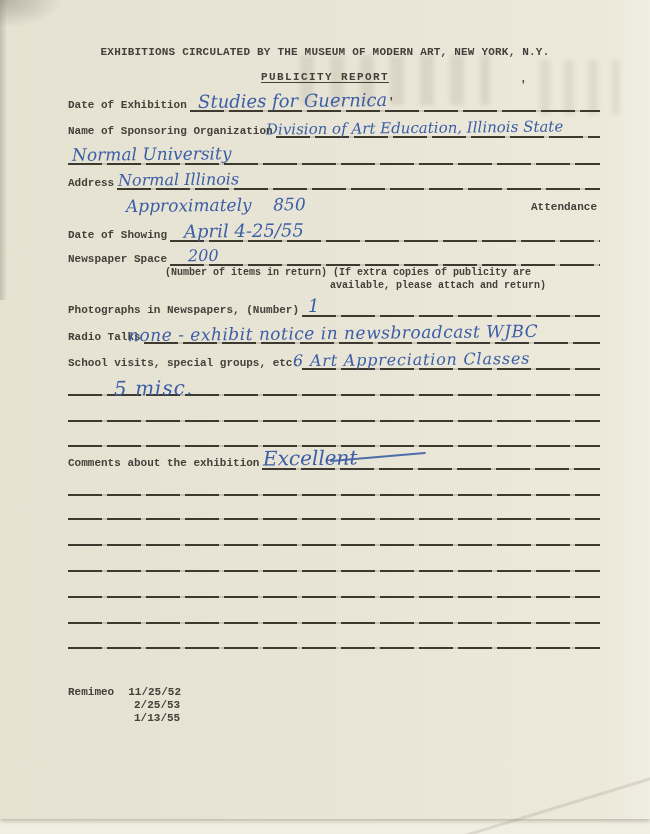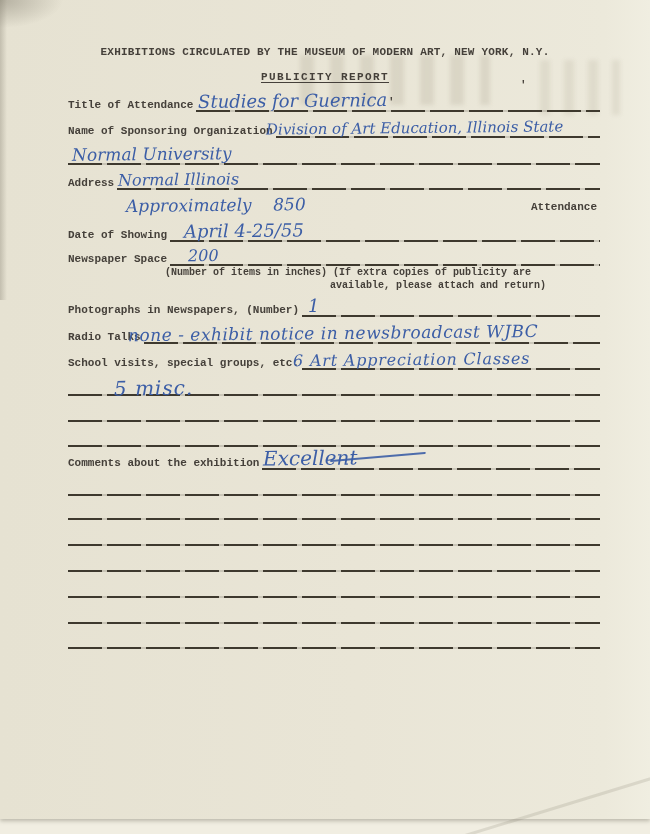--- a/index.html
+++ b/index.html
@@ -135,21 +135,21 @@
     <div class="corner-shade"></div>
     <div class="edge-left"></div>
     <div class="smudge-a"></div>
     <div class="smudge-b"></div>
     <div class="crease"></div>
 
     <div class="hdr" id="hdr-title">EXHIBITIONS CIRCULATED BY THE MUSEUM OF MODERN ART, NEW YORK, N.Y.</div>
     <div class="hdr" id="hdr-sub">PUBLICITY REPORT</div>
 
     <div class="row" id="r-title">
-      <span class="lbl">Title of Attendance</span>
+      <span class="lbl">Date of Exhibition</span>
       <span class="fill"></span>
     </div>
 
     <div class="row" id="r-org">
       <span class="lbl">Name of Sponsoring Organization</span>
       <span class="fill"></span>
     </div>
     <div class="row" id="r-org2">
       <span class="fill"></span>
     </div>
@@ -166,21 +166,21 @@
 
     <div class="row" id="r-date">
       <span class="lbl">Date of Showing</span>
       <span class="fill"></span>
     </div>
 
     <div class="row" id="r-news">
       <span class="lbl">Newspaper Space</span>
       <span class="fill"></span>
     </div>
-    <div class="note" id="note1">(Number of items in inches) (If extra copies of publicity are</div>
+    <div class="note" id="note1">(Number of items in return) (If extra copies of publicity are</div>
     <div class="note" id="note2">available, please attach and return)</div>
 
     <div class="row" id="r-photos">
       <span class="lbl">Photographs in Newspapers, (Number)</span>
       <span class="fill"></span>
     </div>
 
     <div class="row" id="r-radio">
       <span class="lbl">Radio Talks</span>
       <span class="fill"></span>
@@ -238,15 +238,23 @@
     <div class="hw" id="hw-photos">1</div>
     <div class="hw" id="hw-radio">none - exhibit notice in newsbroadcast WJBC</div>
     <div class="hw" id="hw-school">6 Art Appreciation Classes</div>
     <div class="hw" id="hw-school2">5 misc.</div>
     <div class="hw" id="hw-comments">Excellent</div>
     <div class="flourish"></div>
 
     <div class="tick" id="tick1">'</div>
     <div class="tick" id="tick2">'</div>
 
+    <div id="footer">
+      <div class="f-line1">
+        <span>Remimeo</span>
+        <span class="f-date0">11/25/52</span>
+      </div>
+      <div class="f-date">2/25/53</div>
+      <div class="f-date">1/13/55</div>
+    </div>
 
   </div>
 </div>
 
 </body></html>

